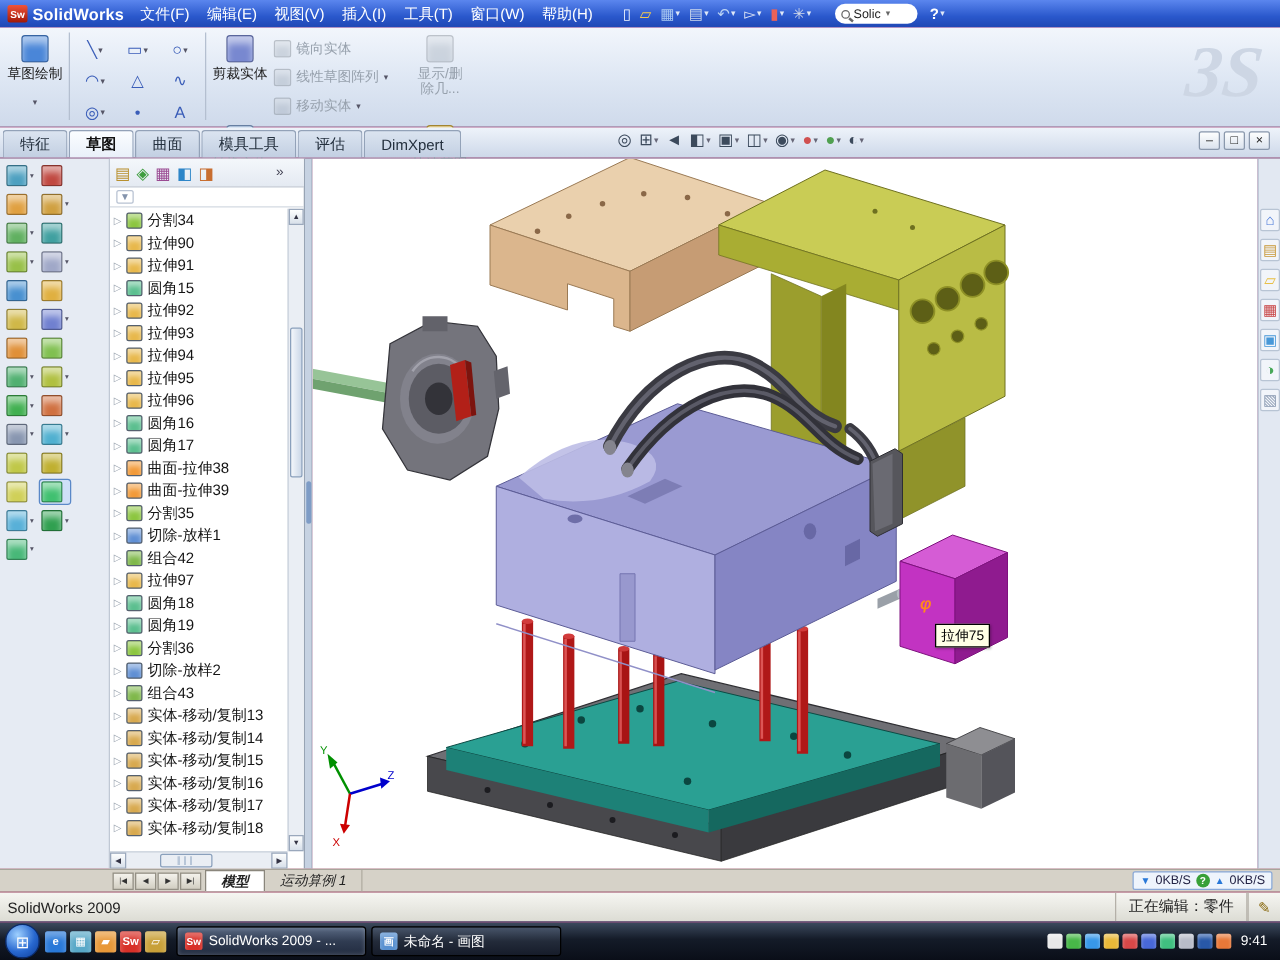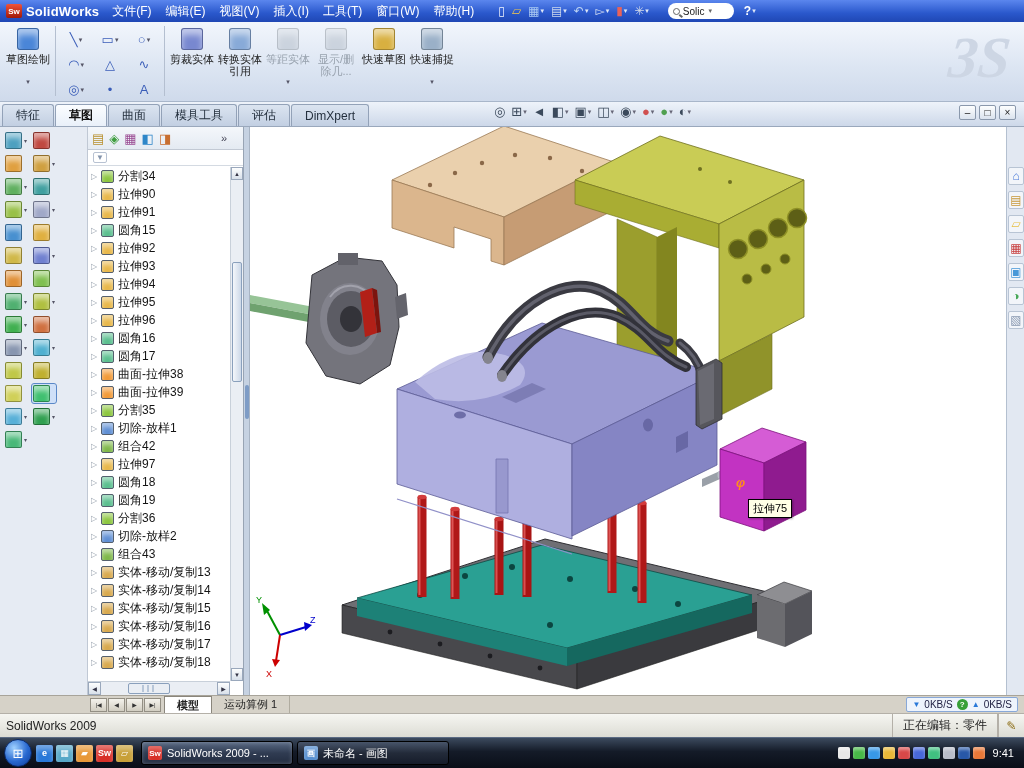--- a/index.html
+++ b/index.html
@@ -27,21 +27,21 @@
   .help { margin-left:10px; font-size:12px; font-weight:bold; }
   .tb-caret { margin-left:8px; }
   .ddw { display:none; font-size:7px; color:#dfe8f8; margin-left:1px; }
   .ddw.show { display:inline-block; }
 
   
   .ribbon { position:absolute; left:0; top:22px; width:1024px; height:80px;
     background:linear-gradient(#f2f6fc,#dde6f3 55%,#cfdaeb); border-bottom:1px solid #a8b6ca;
     display:flex; align-items:flex-start; padding:3px 4px 0 4px; }
   .vsep { width:1px; height:70px; background:#b4bfd0; margin:1px 3px; flex:none; }
-  .rgroup { display:flex; align-items:flex-start; }
+  .rgroup { display:flex; align-items:flex-start;flex-direction:column; }
   .bigbtn { width:48px; height:72px; display:flex; flex-direction:column; align-items:center; padding-top:3px; border-radius:3px; }
   .bicon { width:22px; height:22px; border-radius:3px; border:1px solid rgba(0,0,0,.25);
     box-shadow:inset 0 6px 6px rgba(255,255,255,.55); flex:none; }
   .blabel { font-size:11px; line-height:12px; height:25px; width:46px; text-align:center; color:#1c1c1c;
     word-break:break-all; overflow:hidden; margin-top:3px; }
   .bigbtn .dd { display:none; font-size:7px; color:#556; }
   .bigbtn .dd.show { display:block; }
   .bigbtn.disabled .blabel { color:#97a1ad; }
   .bigbtn.disabled .bicon { opacity:.45; }
   .egrid { display:grid; grid-template-columns:repeat(3,34px); grid-auto-rows:25px; margin-top:2px; }
@@ -129,21 +129,21 @@
   .rpicon { position:relative; display:block; width:16px; height:18px; margin:6px 0 0 1px; text-align:center;
     font-size:12px; line-height:16px; background:#f2f5fa; border:1px solid #b8c4d4; border-radius:2px; }
   .rplist { padding-top:34px; display:block; }
 
   
   .bottomstrip { position:absolute; left:0; top:695px; width:1024px; height:18px; background:#d6d2c8;
     border-top:1px solid #a8a49a; display:flex; align-items:center; }
   .navbtns { display:flex; margin-left:90px; gap:1px; }
   .navbtn { width:17px; height:14px; background:linear-gradient(#f4f2ec,#d2cec2); border:1px solid #938f84;
     font-size:6px; text-align:center; line-height:12px; color:#333; }
-  .btabs { display:flex; margin-left:3px; height:100%; }
+  .btabs { display:flex; margin-left:3px; height:100%;font-style:italic; }
   .btab { padding:0 12px; font-size:11px; display:flex; align-items:center; color:#222;
     border-right:1px solid #b0aca0; }
   .btab.active { background:#fff; border:1px solid #8a867c; border-bottom:none; font-weight:bold; }
   .netind { margin-left:auto; margin-right:6px; display:flex; align-items:center; gap:4px;
     background:#eef4fc; border:1px solid #88a8d8; border-radius:2px; padding:0 5px; height:15px; }
   .net-arrow { font-size:8px; color:#2878d8; }
   .netlbl { font-size:10px; color:#224; }
   .net-q { width:11px; height:11px; border-radius:50%; background:#38a038; color:#fff; font-size:8px;
     text-align:center; line-height:11px; font-weight:bold; }
 
@@ -317,20 +317,40 @@
 
         <div class="bigbtn">
           <span class="bicon" style="background: rgb(136, 170, 216);"></span>
           <span class="blabel">转换实体引用</span>
 
         </div>
 
         <div class="bigbtn disabled">
           <span class="bicon" style="background: rgb(170, 180, 192);"></span>
           <span class="blabel">等距实体</span>
+          <span class="dd show">▾</span>
+        </div>
+      </div>
+    <div class="stack">
+
+        <div class="stackbtn disabled">
+          <span class="sicon" style="background: rgb(170, 180, 192);"></span>
+          <span class="slabel">镜向实体</span>
+
+        </div>
+
+        <div class="stackbtn disabled">
+          <span class="sicon" style="background: rgb(170, 180, 192);"></span>
+          <span class="slabel">线性草图阵列</span>
+          <span class="dd show">▾</span>
+        </div>
+
+        <div class="stackbtn disabled">
+          <span class="sicon" style="background: rgb(170, 180, 192);"></span>
+          <span class="slabel">移动实体</span>
           <span class="dd show">▾</span>
         </div>
       </div>
     <div class="rgroup">
 
         <div class="bigbtn disabled">
           <span class="bicon" style="background: rgb(170, 180, 192);"></span>
           <span class="blabel">显示/删除几...</span>
 
         </div>

